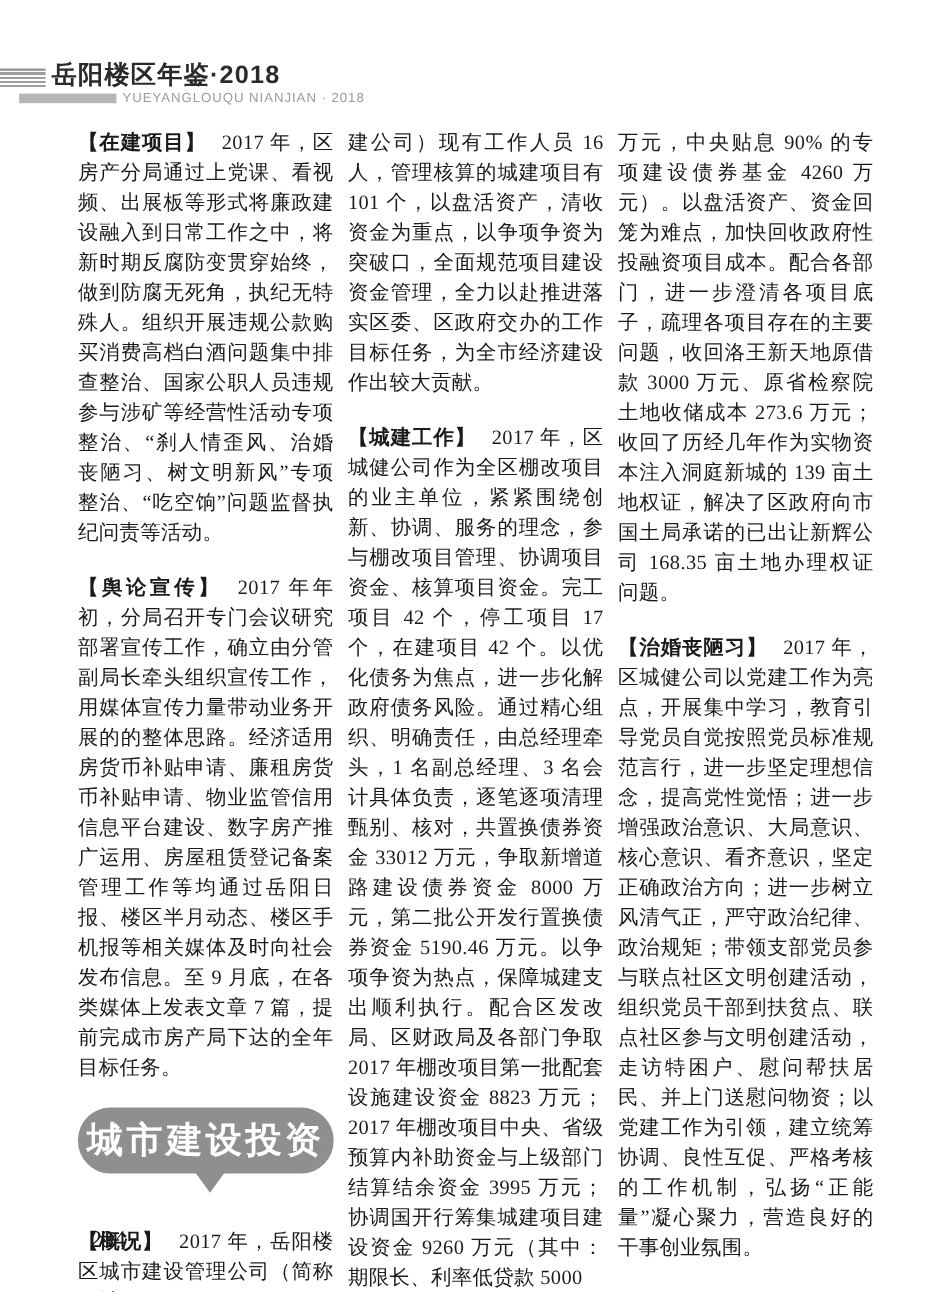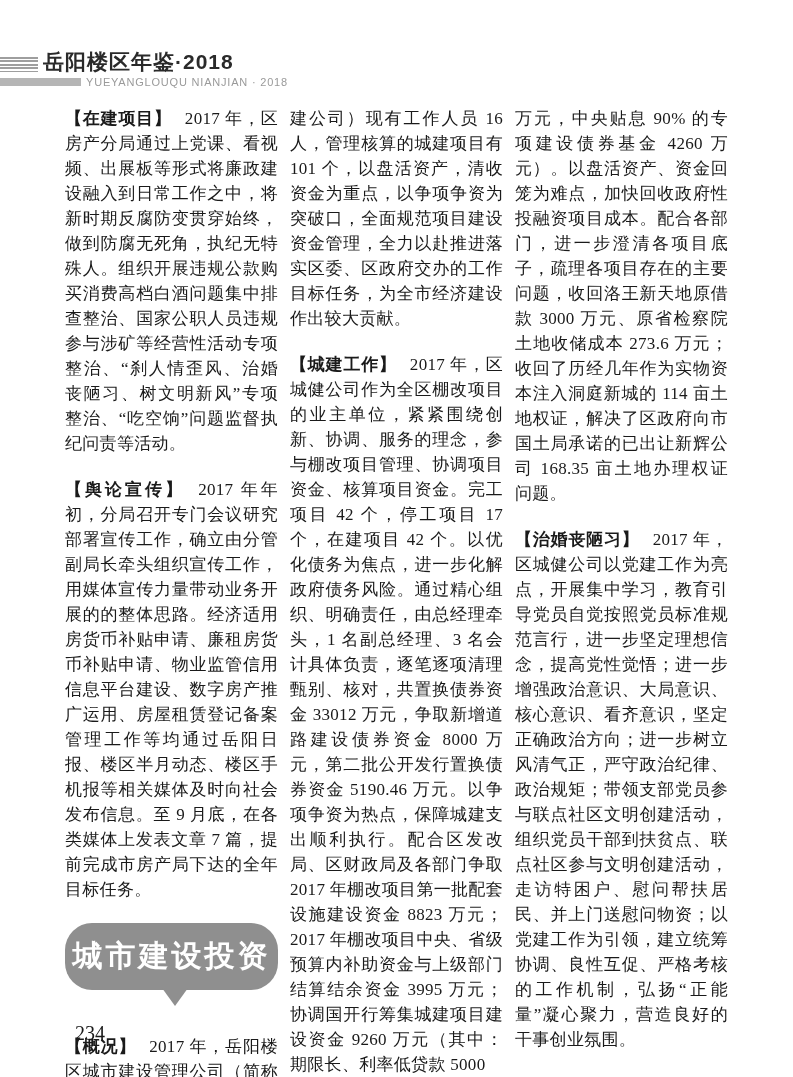--- a/index.html
+++ b/index.html
@@ -20,21 +20,21 @@
     position:absolute; left:0; top:9px; width:38px; height:17px;
     background:repeating-linear-gradient(to bottom,#9e9e9e 0 1.8px,#ffffff 1.8px 3.4px);
   }
   .title-cn {
     position:absolute; left:43px; top:0;
     font-family:"Liberation Sans","DejaVu Sans",sans-serif;
     font-weight:bold; font-size:21px; letter-spacing:1px; color:#2a2a2a;
     white-space:nowrap;
   }
   .subtitle-row {
-    position:absolute; left:0; top:28px;
+    position:absolute; left:16px; top:28px;
     display:flex; align-items:center; white-space:nowrap;justify-content:space-between;
   }
   .subtitle-bar { width:81px; height:8px; background:#b5b5b5; }
   .title-en {
     margin-left:5px;
     font-family:"Liberation Sans","DejaVu Sans",sans-serif;
     font-size:11px; letter-spacing:0.8px; color:#9a9a9a;
   }
 
   
@@ -54,21 +54,21 @@
     font-weight:bold;
     margin-right:13px;
   }
 
   
   .bubble-wrap { position:relative; margin:20px 0 44px 0; }
   .bubble {
     position:relative;
     background:#8f8f8f;
     border-radius:27px;
-    height:67px;
+    height:55px;
     display:flex; align-items:center; justify-content:center;
     color:#ffffff;
     font-weight:bold;
     font-size:30px;
     letter-spacing:3px;
     font-family:"Liberation Serif","DejaVu Serif",serif;
   }
   .bubble::after {
     content:"";
     position:absolute;
@@ -109,21 +109,21 @@
       </div>
       <p><span class="sec-head">【概况】</span><span>2017 年，岳阳楼区城市建设管理公司（简称区城</span></p>
     </div>
 
     <div class="col">
       <p><span>建公司）现有工作人员 16 人，管理核算的城建项目有 101 个，以盘活资产，清收资金为重点，以争项争资为突破口，全面规范项目建设资金管理，全力以赴推进落实区委、区政府交办的工作目标任务，为全市经济建设作出较大贡献。</span></p>
       <p><span class="sec-head">【城建工作】</span><span>2017 年，区城健公司作为全区棚改项目的业主单位，紧紧围绕创新、协调、服务的理念，参与棚改项目管理、协调项目资金、核算项目资金。完工项目 42 个，停工项目 17 个，在建项目 42 个。以优化债务为焦点，进一步化解政府债务风险。通过精心组织、明确责任，由总经理牵头，1 名副总经理、3 名会计具体负责，逐笔逐项清理甄别、核对，共置换债券资金 33012 万元，争取新增道路建设债券资金 8000 万元，第二批公开发行置换债券资金 5190.46 万元。以争项争资为热点，保障城建支出顺利执行。配合区发改局、区财政局及各部门争取 2017 年棚改项目第一批配套设施建设资金 8823 万元；2017 年棚改项目中央、省级预算内补助资金与上级部门结算结余资金 3995 万元；协调国开行筹集城建项目建设资金 9260 万元（其中：期限长、利率低贷款 5000</span></p>
     </div>
 
     <div class="col">
-      <p><span>万元，中央贴息 90% 的专项建设债券基金 4260 万元）。以盘活资产、资金回笼为难点，加快回收政府性投融资项目成本。配合各部门，进一步澄清各项目底子，疏理各项目存在的主要问题，收回洛王新天地原借款 3000 万元、原省检察院土地收储成本 273.6 万元；收回了历经几年作为实物资本注入洞庭新城的 114 亩土地权证，解决了区政府向市国土局承诺的已出让新辉公司 168.35 亩土地办理权证问题。</span></p>
+      <p><span>万元，中央贴息 90% 的专项建设债券基金 4260 万元）。以盘活资产、资金回笼为难点，加快回收政府性投融资项目成本。配合各部门，进一步澄清各项目底子，疏理各项目存在的主要问题，收回洛王新天地原借款 3000 万元、原省检察院土地收储成本 273.6 万元；收回了历经几年作为实物资本注入洞庭新城的 139 亩土地权证，解决了区政府向市国土局承诺的已出让新辉公司 168.35 亩土地办理权证问题。</span></p>
       <p><span class="sec-head">【治婚丧陋习】</span><span>2017 年，区城健公司以党建工作为亮点，开展集中学习，教育引导党员自觉按照党员标准规范言行，进一步坚定理想信念，提高党性觉悟；进一步增强政治意识、大局意识、核心意识、看齐意识，坚定正确政治方向；进一步树立风清气正，严守政治纪律、政治规矩；带领支部党员参与联点社区文明创建活动，组织党员干部到扶贫点、联点社区参与文明创建活动，走访特困户、慰问帮扶居民、并上门送慰问物资；以党建工作为引领，建立统筹协调、良性互促、严格考核的工作机制，弘扬“正能量”凝心聚力，营造良好的干事创业氛围。</span></p>
     </div>
 
   </div>
 
   <div class="footer">234</div>
 
 </div>
 
 </body></html>

